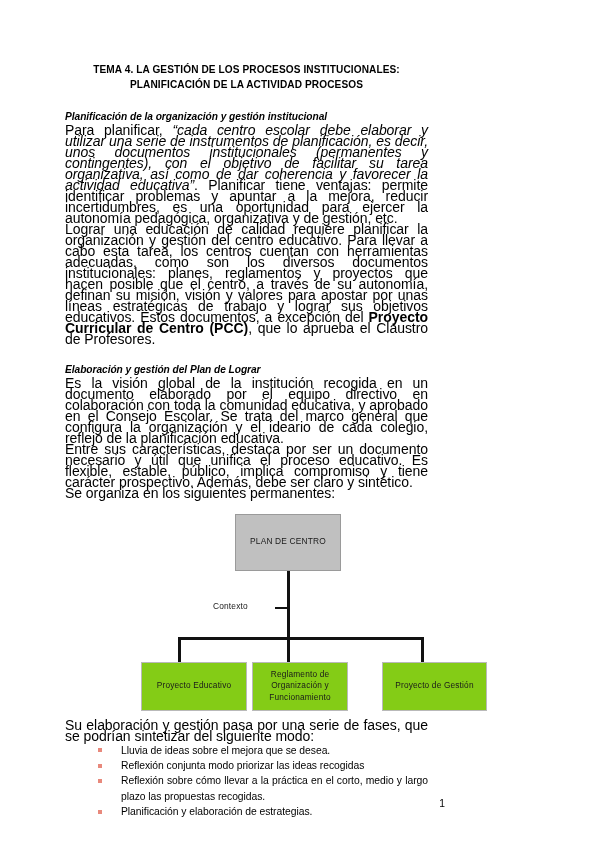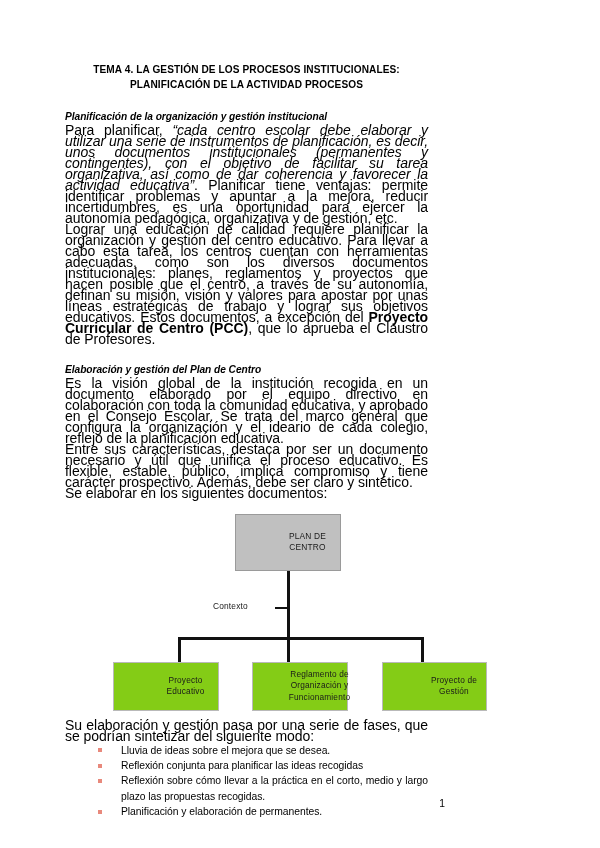--- a/index.html
+++ b/index.html
@@ -59,38 +59,37 @@
     position: absolute;
     display: flex;
     align-items: center;
     justify-content: center;
     text-align: center;
     font-size: 8.3px;
     line-height: 11.4px;
     letter-spacing: 0.02em;
     color: #1a1a1a;
     z-index: 3;
-    padding-left: 39px;
   }
   .node-top {
     left: 170px;
     top: 6px;
     width: 106px;
     height: 57px;
     background: #c0c0c0;
     border: 1px solid #9a9a9a;
     font-size: 8.4px;
   }
   .node-leaf {
     height: 49px;
     background: #84cc16;
     border: 1px solid #b9b9b9;
     top: 154px;
   }
-  .leaf-1 { left: 48px;  width: 106px; }
+  .leaf-1 { left: 76px;  width: 106px; }
   .leaf-2 { left: 187px; width: 96px; }
   .leaf-3 { left: 317px; width: 105px; }
   .conn {
     position: absolute;
     background: #111111;
     z-index: 1;
   }
   .v-main {
     left: 222px;
     top: 63px;
@@ -169,27 +168,27 @@
     <span>TEMA 4. LA GESTIÓN DE LOS PROCESOS INSTITUCIONALES:</span>
     <span class="line2">PLANIFICACIÓN DE LA ACTIVIDAD PROCESOS</span>
   </div>
 
   <div class="subheading">Planificación de la organización y gestión institucional</div>
 
   <p class="body-par"><span>Para planificar, </span><span class="it">“cada centro escolar debe elaborar y utilizar una serie de instrumentos de planificación, es decir, unos documentos institucionales (permanentes y contingentes), con el objetivo de facilitar su tarea organizativa, así como de dar coherencia y favorecer la actividad educativa”</span><span>. Planificar tiene ventajas: permite identificar problemas y apuntar a la mejora, reducir incertidumbres, es una oportunidad para ejercer la autonomía pedagógica, organizativa y de gestión, etc.</span></p>
 
   <p class="body-par"><span>Lograr una educación de calidad requiere planificar la organización y gestión del centro educativo. Para llevar a cabo esta tarea, los centros cuentan con herramientas adecuadas, como son los diversos documentos institucionales: planes, reglamentos y proyectos que hacen posible que el centro, a través de su autonomía, definan su misión, visión y valores para apostar por unas líneas estratégicas de trabajo y lograr sus objetivos educativos. Estos documentos, a excepción del </span><span class="bold">Proyecto Curricular de Centro (PCC)</span><span>, que lo aprueba el Claustro de Profesores.</span></p>
 
-  <div class="subheading">Elaboración y gestión del Plan de Centro</div>
+  <div class="subheading">Elaboración y gestión del Plan de Lograr</div>
 
   <p class="body-par">Es la visión global de la institución recogida en un documento elaborado por el equipo directivo en colaboración con toda la comunidad educativa, y aprobado en el Consejo Escolar. Se trata del marco general que configura la organización y el ideario de cada colegio, reflejo de la planificación educativa.</p>
 
   <p class="body-par">Entre sus características, destaca por ser un documento necesario y útil que unifica el proceso educativo. Es flexible, estable, público, implica compromiso y tiene carácter prospectivo. Además, debe ser claro y sintético.</p>
 
-  <p class="body-par">Se elaborar en los siguientes documentos:</p>
+  <p class="body-par">Se organiza en los siguientes permanentes:</p>
 
   <div class="diagram">
     <div class="conn v-main"></div>
     <div class="conn ctx-tick"></div>
     <div class="conn h-bar"></div>
     <div class="conn v-leaf v-leaf-1"></div>
     <div class="conn v-main-2"></div>
     <div class="conn v-leaf v-leaf-3"></div>
 
     <div class="node node-top">
@@ -206,20 +205,20 @@
     </div>
     <div class="node node-leaf leaf-3">
       <span>Proyecto de Gestión</span>
     </div>
   </div>
 
   <p class="body-par">Su elaboración y gestión pasa por una serie de fases, que se podrían sintetizar del siguiente modo:</p>
 
   <ul class="fase-list">
     <li><span class="sq"></span><span>Lluvia de ideas sobre el mejora que se desea.</span></li>
-    <li><span class="sq"></span><span>Reflexión conjunta para planificar las ideas recogidas</span></li>
+    <li><span class="sq"></span><span>Reflexión conjunta modo priorizar las ideas recogidas</span></li>
     <li><span class="sq"></span><span>Reflexión sobre cómo llevar a la práctica en el corto, medio y largo plazo las propuestas recogidas.</span></li>
-    <li><span class="sq"></span><span>Planificación y elaboración de permanentes.</span></li>
+    <li><span class="sq"></span><span>Planificación y elaboración de estrategias.</span></li>
   </ul>
 
   <div class="page-num">1</div>
 
 </div>
 
 </body></html>

